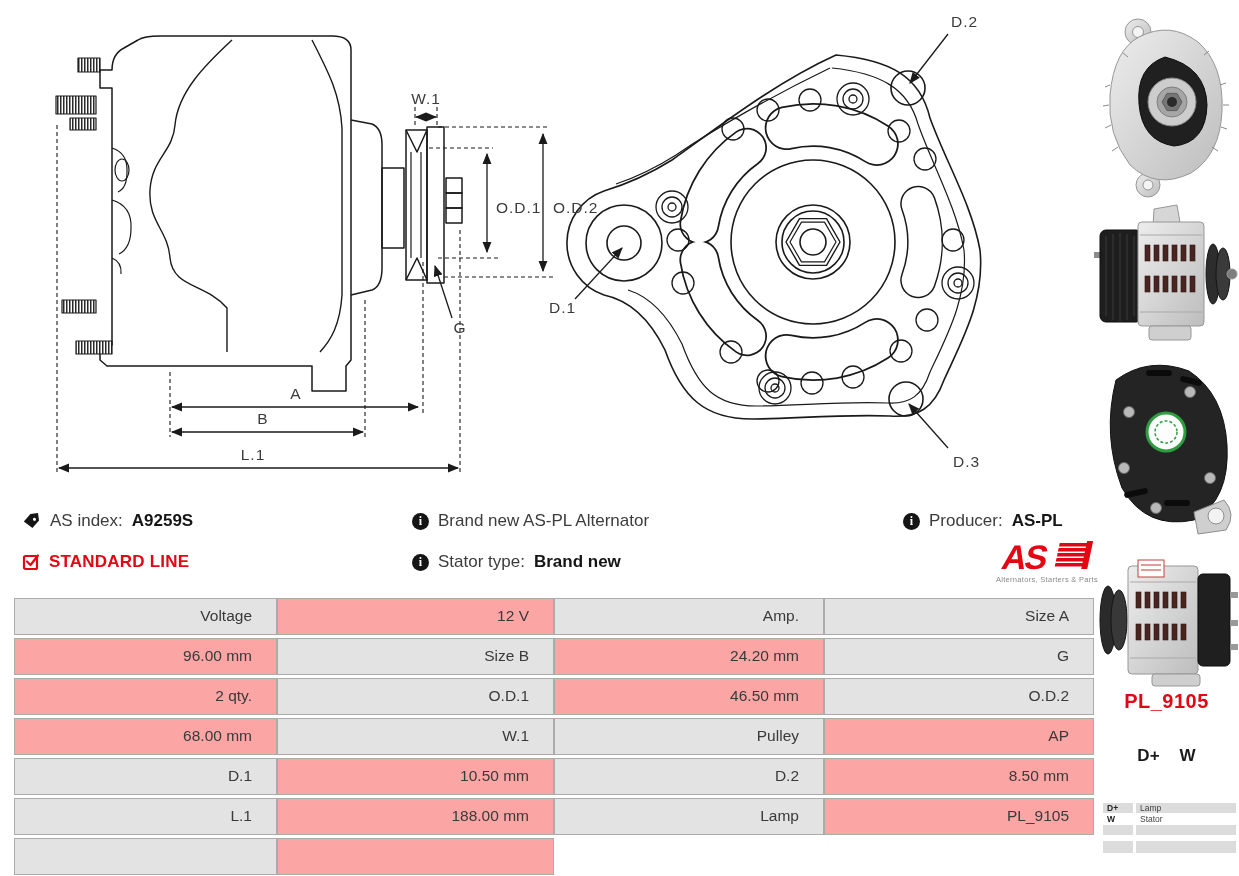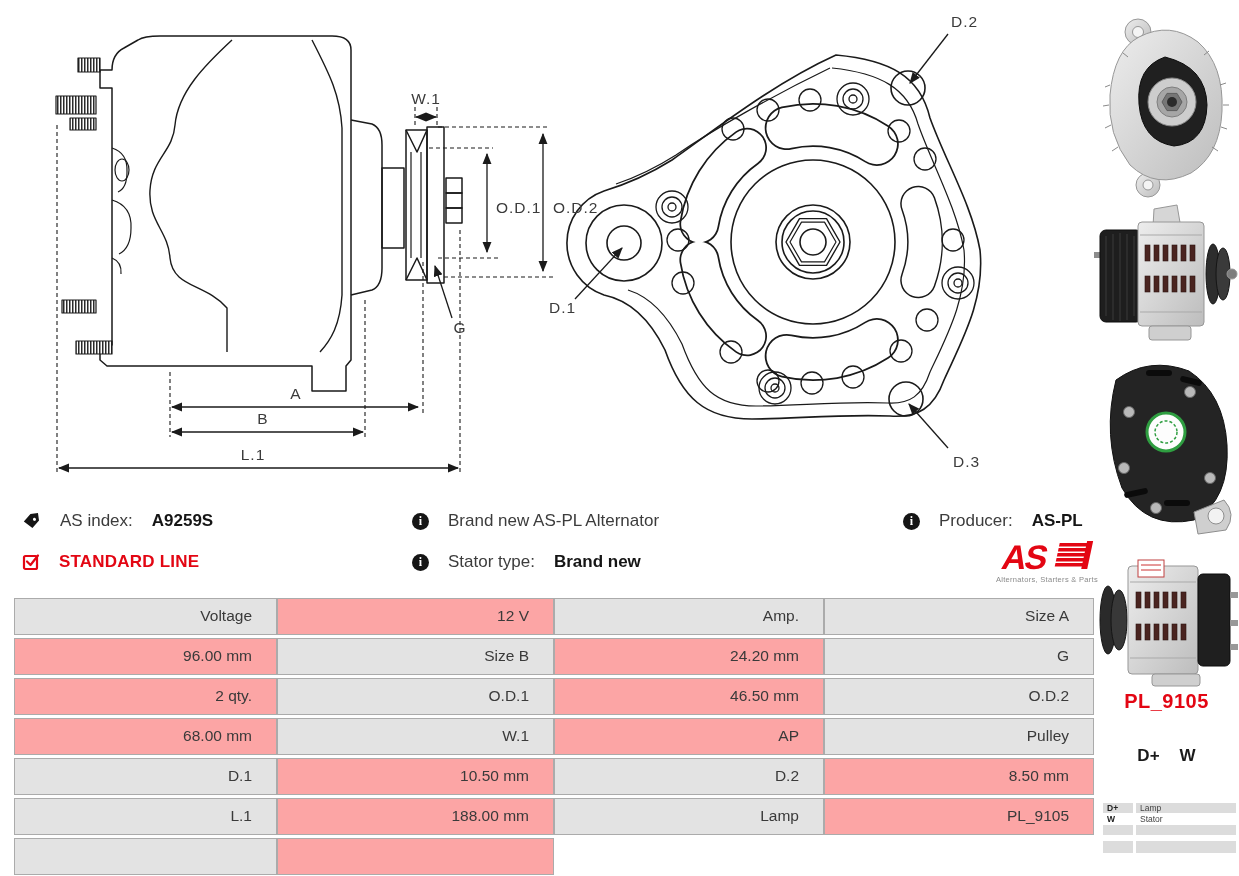--- a/index.html
+++ b/index.html
@@ -1,19 +1,19 @@
 <!DOCTYPE html>
 <html><head>
 <meta charset="utf-8">
 <style>
   html,body{margin:0;padding:0;background:#fff;}
   .page{position:relative;width:1239px;height:876px;background:#fff;font-family:"Liberation Sans",sans-serif;overflow:hidden;}
   .abs{position:absolute;}
   
-  .info-item{position:absolute;display:flex;align-items:center;gap:19px;font-size:17px;color:#3c3c3c;height:24px;white-space:nowrap;}
+  .info-item{position:absolute;display:flex;align-items:center;gap:9px;font-size:17px;color:#3c3c3c;height:24px;white-space:nowrap;}
   .info-item b{color:#151515;}
   .info-item.redline{color:#e30613;font-weight:bold;letter-spacing:.2px;}
   .info-icon{width:17px;height:17px;min-width:17px;border-radius:50%;background:#151515;color:#fff;
              display:flex;align-items:center;justify-content:center;font:bold 12px "Liberation Serif",serif;}
   
   .spec-table{position:absolute;left:14px;top:598px;width:1080px;display:grid;
               grid-template-columns:263px 277px 270px 270px;row-gap:3px;}
   .cell{height:37px;line-height:33px;border:1px solid #ababab;font-size:15.5px;color:#3a3a3a;
         text-align:right;padding-right:24px;box-sizing:border-box;overflow:hidden;}
   .cell.lab{background:#e3e3e3;}
@@ -372,22 +372,22 @@
 
     <div class="cell lab">G</div>
     <div class="cell val">2 qty.</div>
     <div class="cell lab">O.D.1</div>
     <div class="cell val">46.50 mm</div>
 
     <div class="cell lab">O.D.2</div>
     <div class="cell val">68.00 mm</div>
     <div class="cell lab">W.1</div>
 
+    <div class="cell lab">Pulley</div>
     <div class="cell val">AP</div>
-    <div class="cell lab">Pulley</div>
     <div class="cell lab">D.1</div>
     <div class="cell val">10.50 mm</div>
 
     <div class="cell lab">D.2</div>
     <div class="cell val">8.50 mm</div>
     <div class="cell lab">L.1</div>
     <div class="cell val">188.00 mm</div>
 
     <div class="cell lab">Lamp</div>
     <div class="cell val">PL_9105</div>

